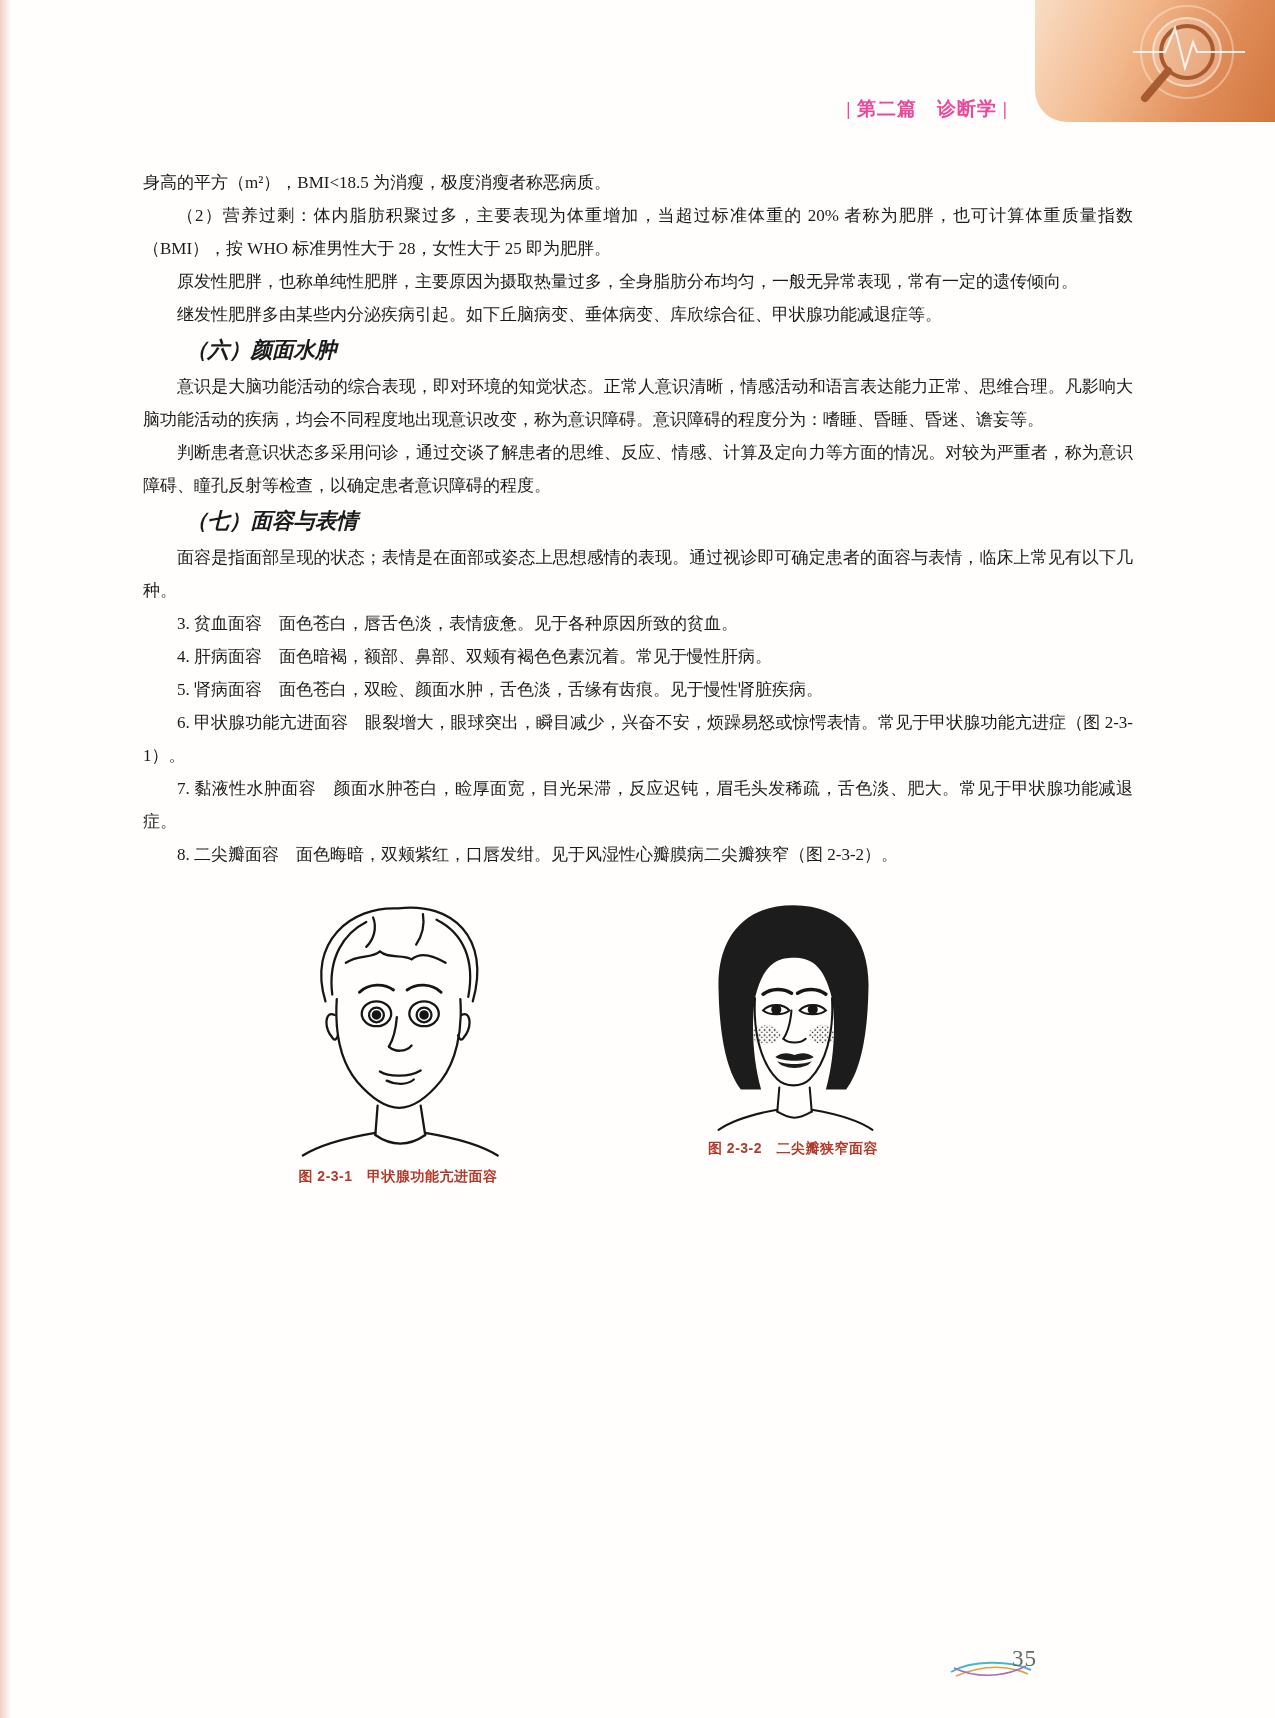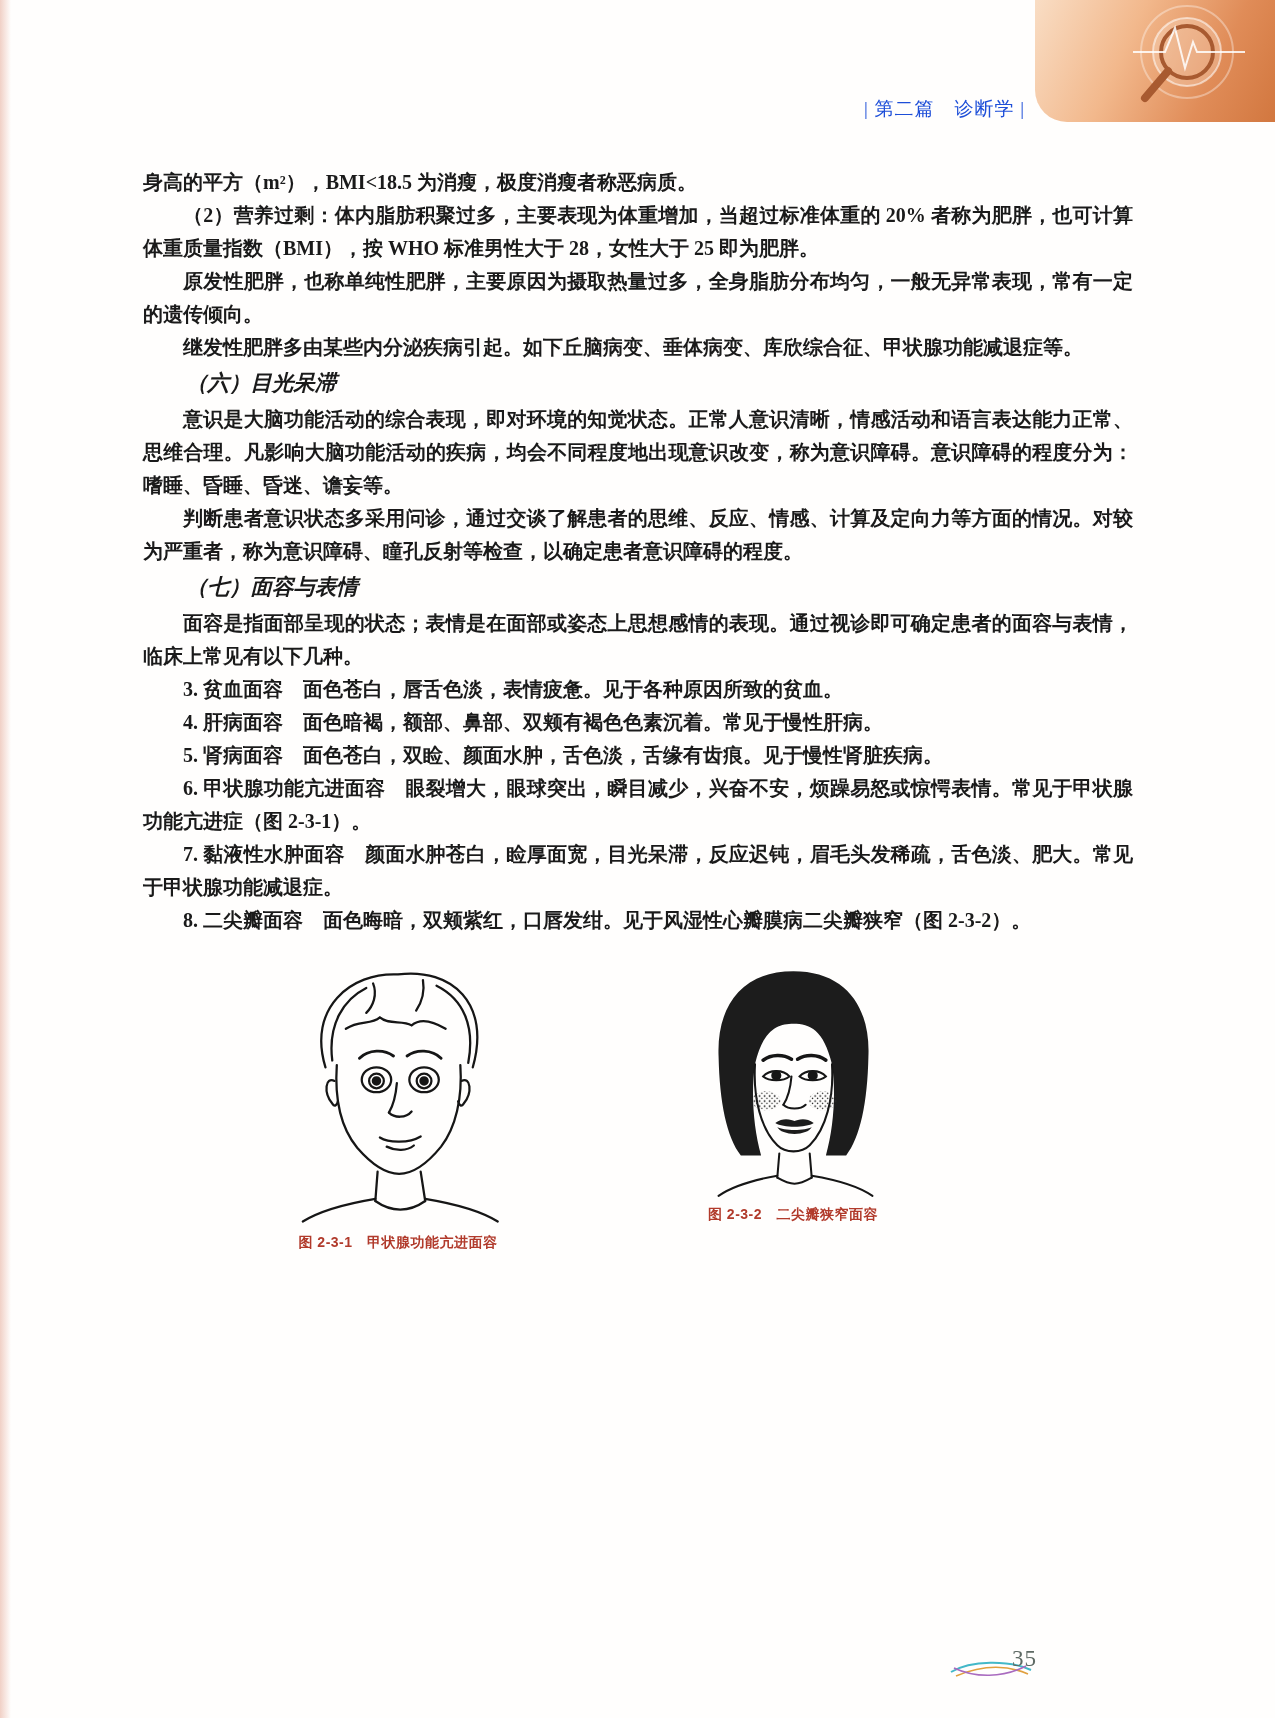--- a/index.html
+++ b/index.html
@@ -22,31 +22,31 @@
 
   .corner-art{
     position:absolute; top:0; right:0;
     width:240px; height:122px;
     border-bottom-left-radius:32px;
     background:linear-gradient(115deg,#f9ddc4 0%,#f2b88c 38%,#e08c58 72%,#d2773f 100%);
     overflow:hidden;
   }
 
   .header-label{
-    position:absolute; top:96px; right:250px;
-    font-size:19px; font-weight:normal; color:#1d4ed8; letter-spacing:1px;
+    position:absolute; top:96px; right:267px;
+    font-size:19px; font-weight:bold; color:#ec4899; letter-spacing:1px;
   }
 
   .content{
     position:absolute; left:143px; top:166px; width:990px;
     color:#1a1a1a;
   }
   .para{
-    font-size:20px; line-height:33px;
-    text-align:justify; text-indent:2em;font-weight:bold;
+    font-size:17px; line-height:33px;
+    text-align:justify; text-indent:2em;
   }
   .para.flush{ text-indent:0; }
   .heading{
     font-size:21.5px; line-height:33px; font-weight:bold;
     text-indent:2em; margin:3px 0; font-style:italic;
   }
 
   .figure-row{ position:relative; margin-top:26px; height:310px; }
   .figure{ position:absolute; top:0; text-align:center; }
   .figure.fig1{ left:95px; width:320px;text-align:center; }
@@ -88,21 +88,21 @@
     </svg>
   </div>
 
   <div class="header-label">| 第二篇　诊断学 |</div>
 
   <div class="content">
     <p class="para flush">身高的平方（m²），BMI&lt;18.5 为消瘦，极度消瘦者称恶病质。</p>
     <p class="para">（2）营养过剩：体内脂肪积聚过多，主要表现为体重增加，当超过标准体重的 20% 者称为肥胖，也可计算体重质量指数（BMI），按 WHO 标准男性大于 28，女性大于 25 即为肥胖。</p>
     <p class="para">原发性肥胖，也称单纯性肥胖，主要原因为摄取热量过多，全身脂肪分布均匀，一般无异常表现，常有一定的遗传倾向。</p>
     <p class="para">继发性肥胖多由某些内分泌疾病引起。如下丘脑病变、垂体病变、库欣综合征、甲状腺功能减退症等。</p>
-    <p class="heading">（六）目光呆滞</p>
+    <p class="heading">（六）颜面水肿</p>
     <p class="para">意识是大脑功能活动的综合表现，即对环境的知觉状态。正常人意识清晰，情感活动和语言表达能力正常、思维合理。凡影响大脑功能活动的疾病，均会不同程度地出现意识改变，称为意识障碍。意识障碍的程度分为：嗜睡、昏睡、昏迷、谵妄等。</p>
     <p class="para">判断患者意识状态多采用问诊，通过交谈了解患者的思维、反应、情感、计算及定向力等方面的情况。对较为严重者，称为意识障碍、瞳孔反射等检查，以确定患者意识障碍的程度。</p>
     <p class="heading">（七）面容与表情</p>
     <p class="para">面容是指面部呈现的状态；表情是在面部或姿态上思想感情的表现。通过视诊即可确定患者的面容与表情，临床上常见有以下几种。</p>
     <p class="para">3. 贫血面容　面色苍白，唇舌色淡，表情疲惫。见于各种原因所致的贫血。</p>
     <p class="para">4. 肝病面容　面色暗褐，额部、鼻部、双颊有褐色色素沉着。常见于慢性肝病。</p>
     <p class="para">5. 肾病面容　面色苍白，双睑、颜面水肿，舌色淡，舌缘有齿痕。见于慢性肾脏疾病。</p>
     <p class="para">6. 甲状腺功能亢进面容　眼裂增大，眼球突出，瞬目减少，兴奋不安，烦躁易怒或惊愕表情。常见于甲状腺功能亢进症（图 2-3-1）。</p>
     <p class="para">7. 黏液性水肿面容　颜面水肿苍白，睑厚面宽，目光呆滞，反应迟钝，眉毛头发稀疏，舌色淡、肥大。常见于甲状腺功能减退症。</p>
     <p class="para">8. 二尖瓣面容　面色晦暗，双颊紫红，口唇发绀。见于风湿性心瓣膜病二尖瓣狭窄（图 2-3-2）。</p>

